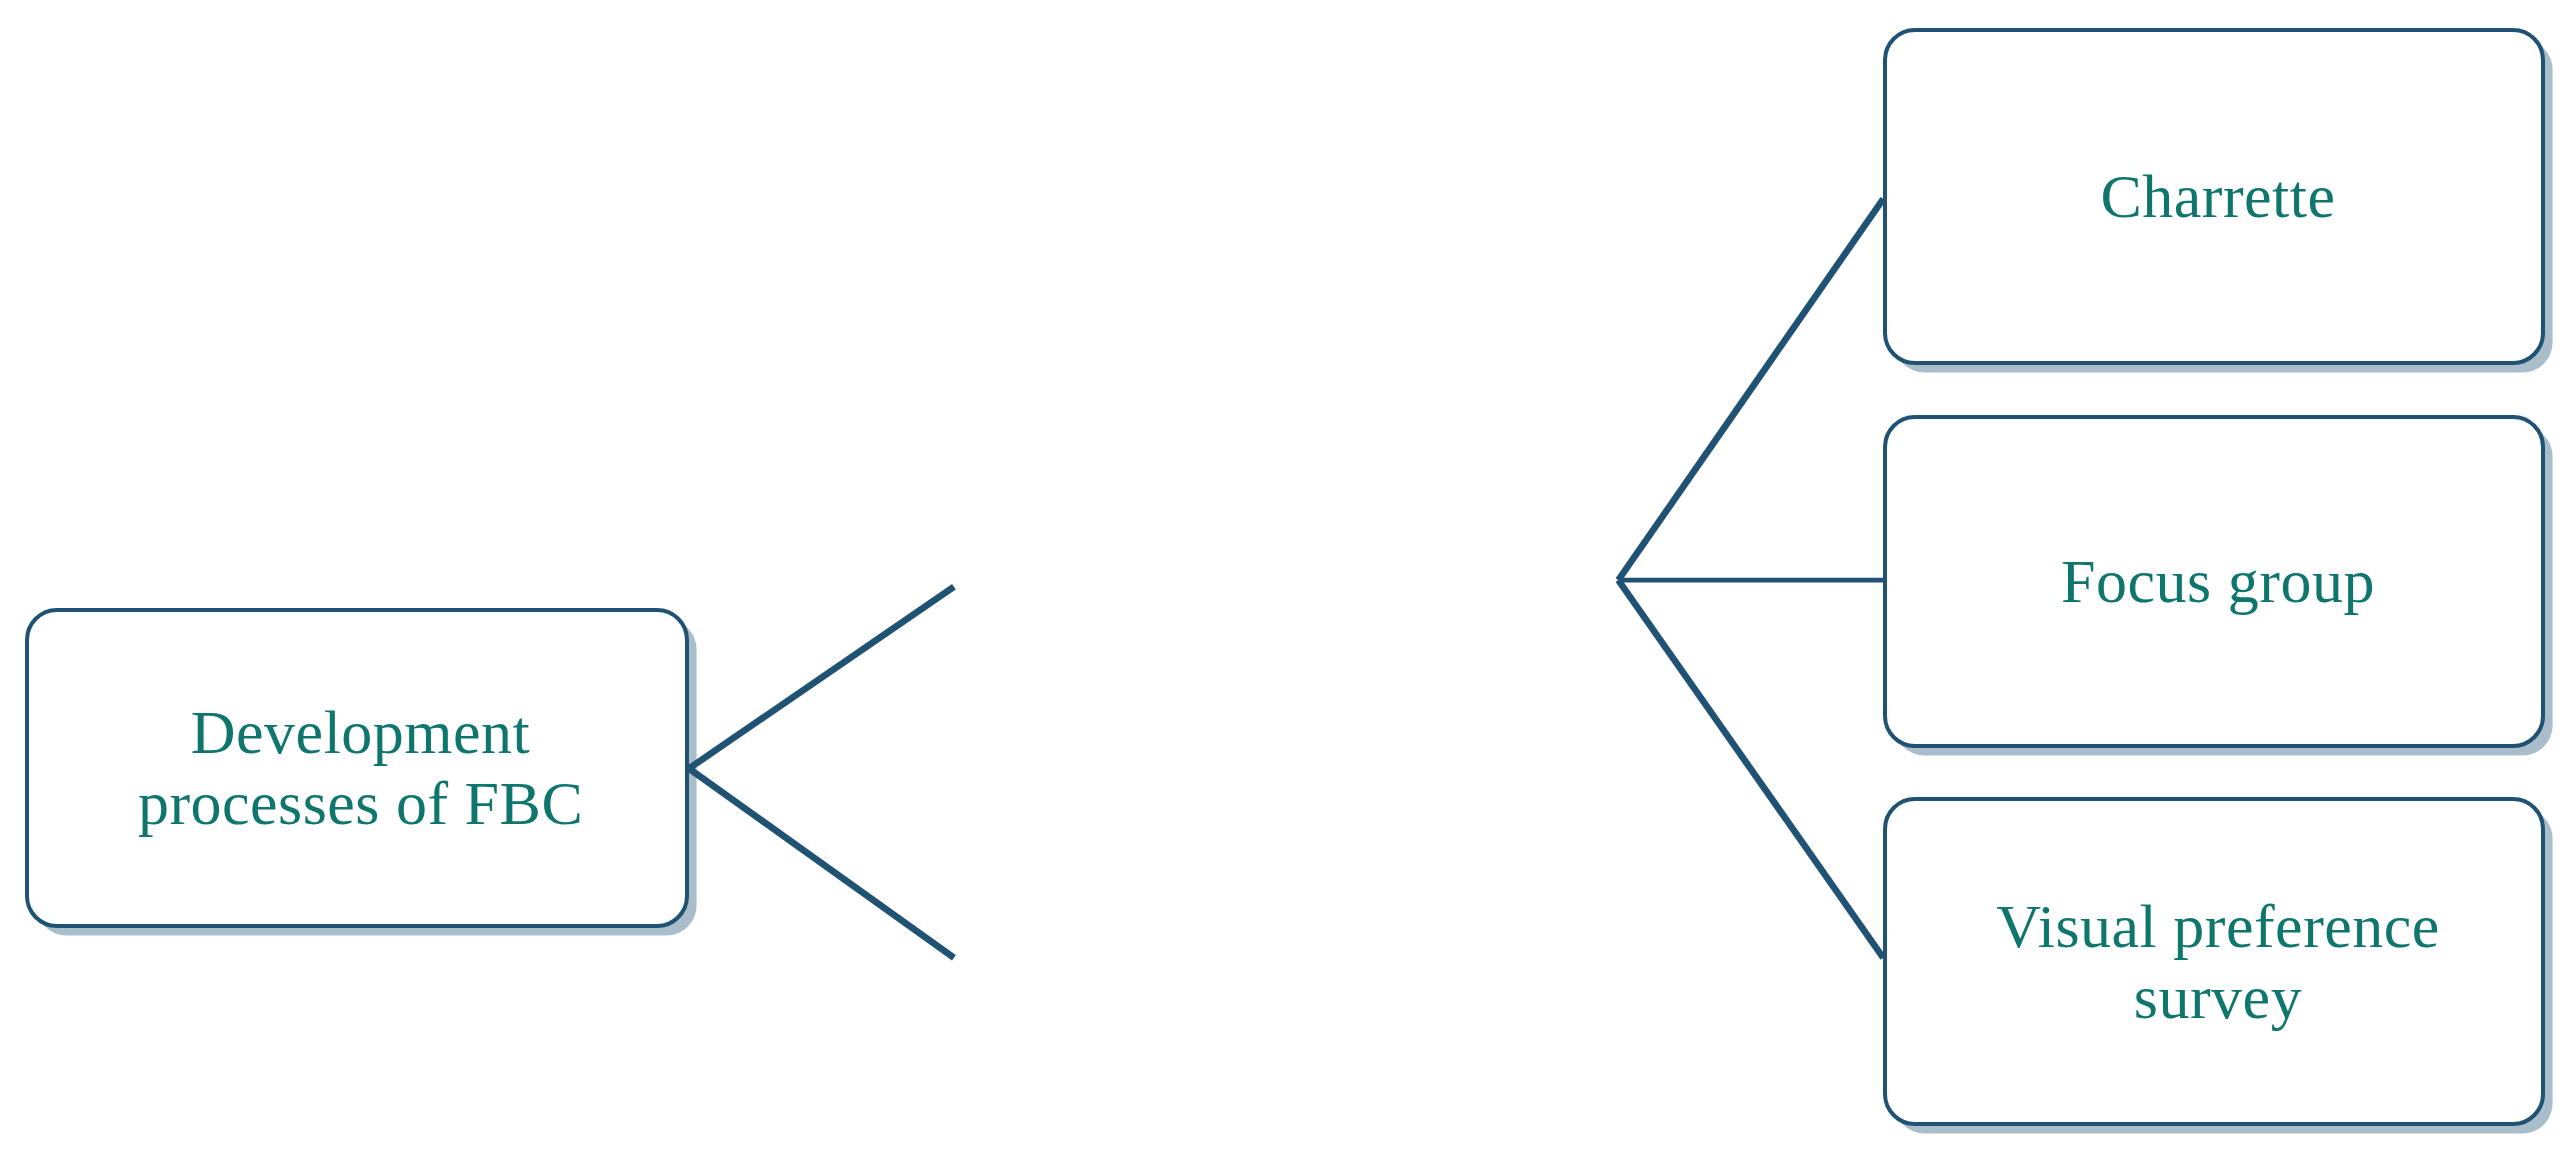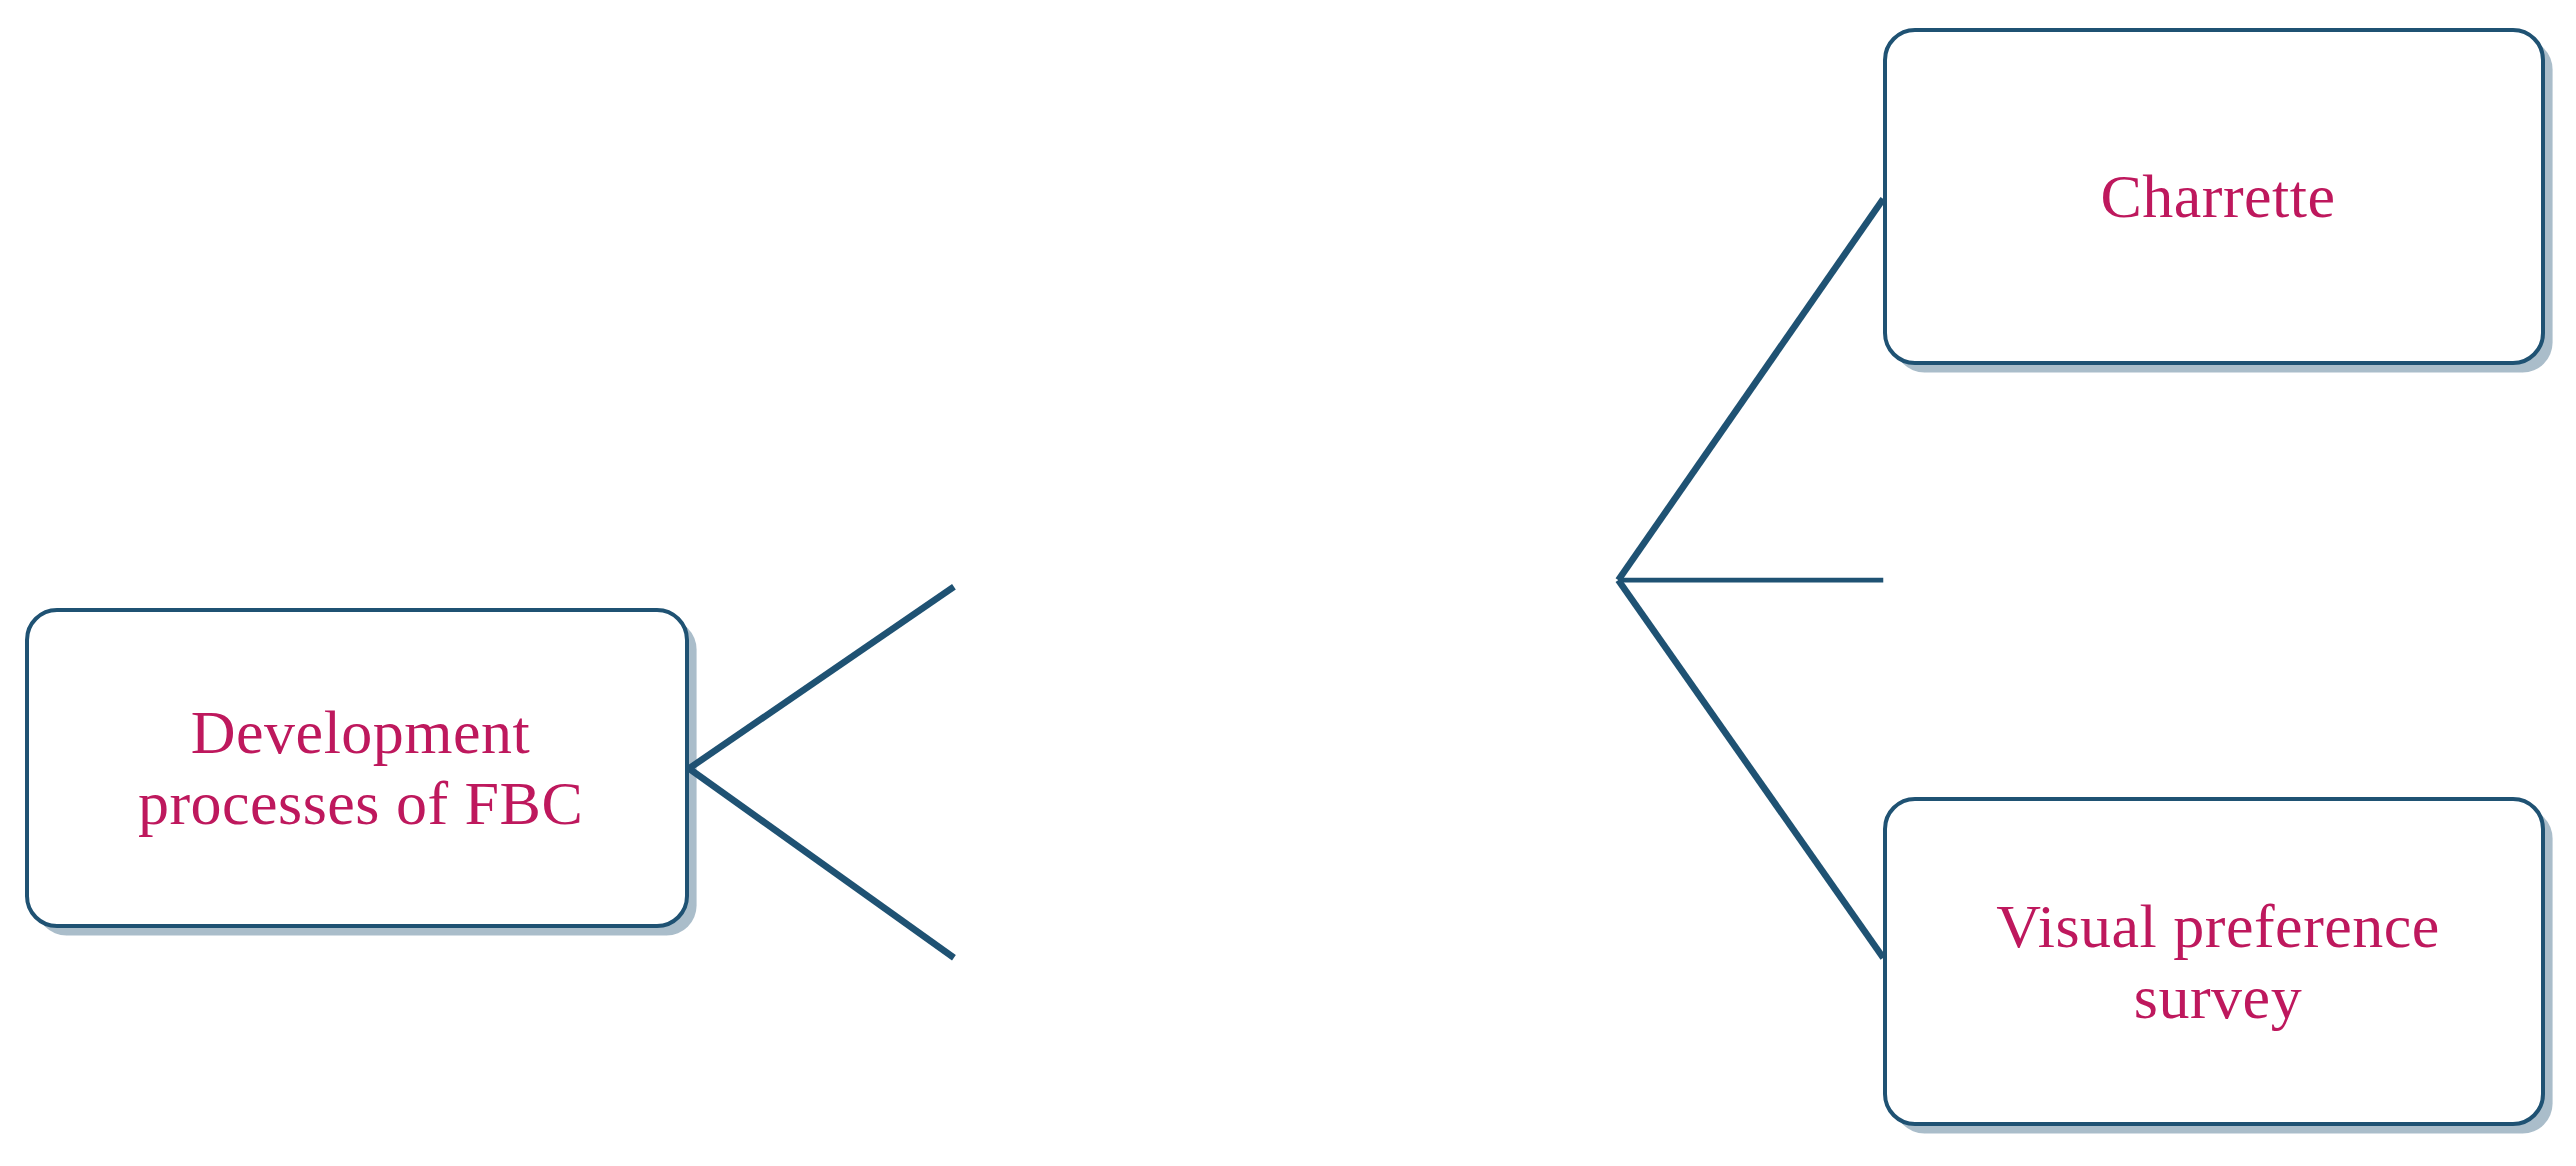--- a/index.html
+++ b/index.html
@@ -28,21 +28,21 @@
   .node-box {
     position: absolute;
     box-sizing: border-box;
     background: #ffffff;
     border: 4.7px solid #1F5273;
     border-radius: 32px;
     display: flex;
     align-items: center;
     justify-content: center;
     text-align: center;
-    color: #be185d;
+    color: #0f766e;
     font-family: "Liberation Serif", "DejaVu Serif", serif;
     font-size: 62px;
     line-height: 1.18;
     letter-spacing: 0.5px;
     box-shadow: 9.5px 9.5px 0 -1.9px rgba(31,82,115,0.38);
     padding-left: 8px;
   }
   .node-label {
     display: block;
     padding: 0 23px;
@@ -71,20 +71,23 @@
     <span class="node-label">Development
 processes of FBC</span>
   </div>
 
 
 
   <div class="node-box" style="left: 1883px; top: 28px; width: 662px; height: 337px;">
     <span class="node-label">Charrette</span>
   </div>
 
+  <div class="node-box" style="left: 1883px; top: 415px; width: 662px; height: 333px;">
+    <span class="node-label">Focus group</span>
+  </div>
 
   <div class="node-box two-line" style="left: 1883px; top: 797px; width: 662px; height: 329px; align-items: center;">
     <span class="node-label">Visual preference
 survey</span>
   </div>
 
 </div>
 
 
 </body></html>

